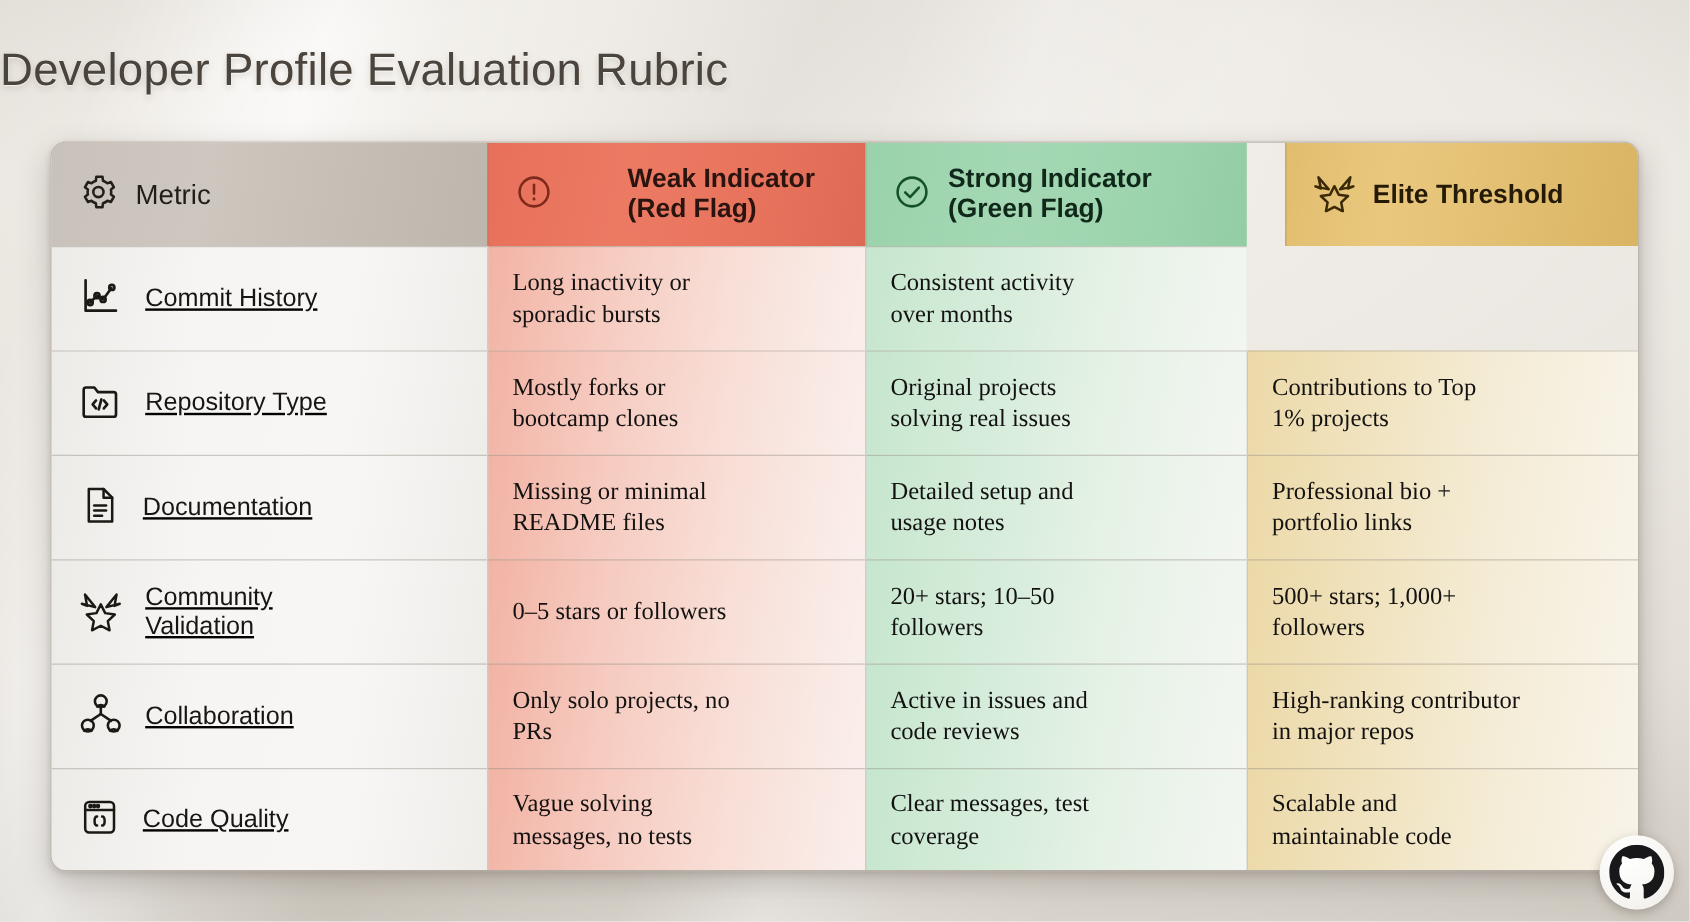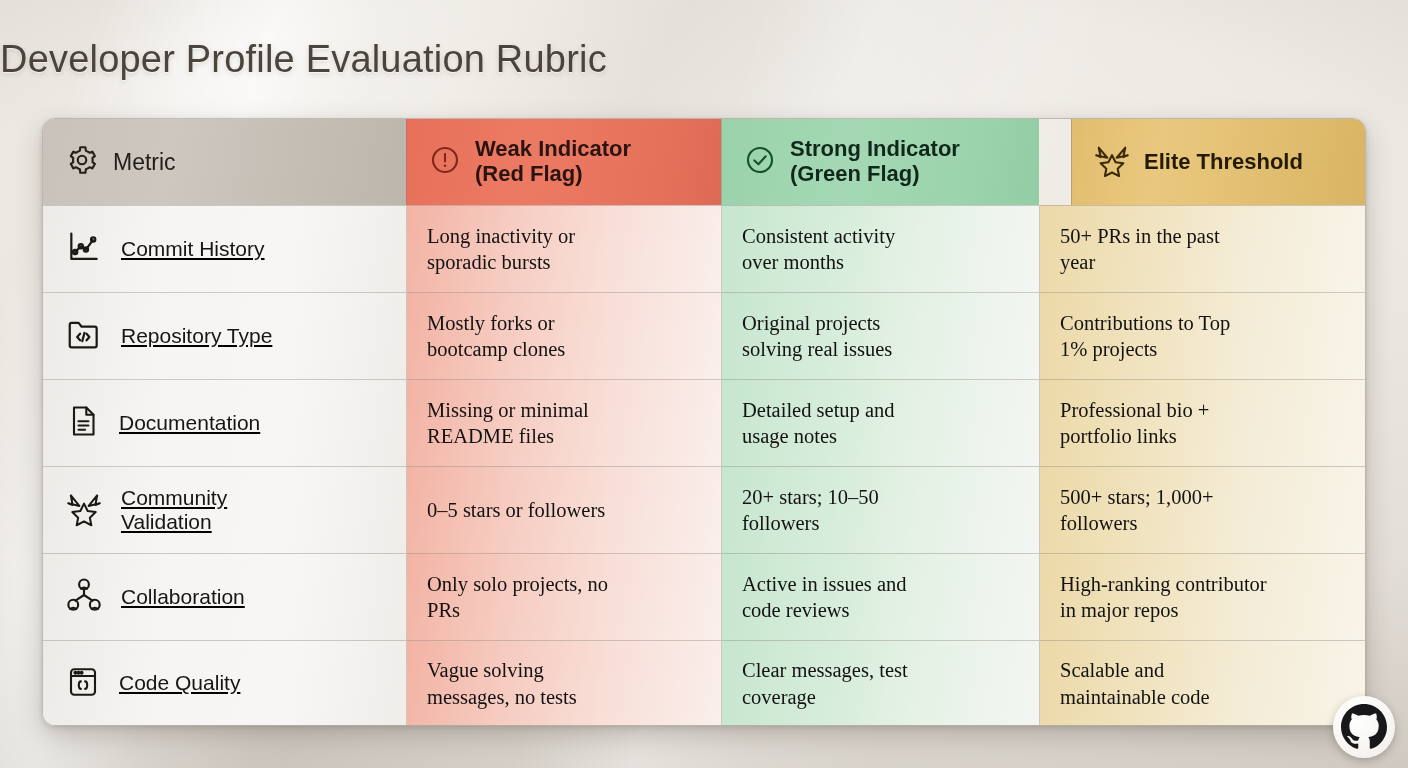--- a/index.html
+++ b/index.html
@@ -68,21 +68,21 @@
 
   
   #head-row .cell{display:flex;align-items:center;gap:14px;padding:0 0 0 22px;}
   #h0{background:linear-gradient(100deg,#c8c2ba 0%,#cdc7bf 35%,#c3bdb4 72%,#bdb6ad 100%);}
   #h1{background:linear-gradient(100deg,#e8705a 0%,#ec7a63 38%,#e7725c 75%,#de6a55 100%);padding-left:18px;}
   #h2{background:linear-gradient(100deg,#9ad2ab 0%,#a4d8b4 40%,#9bd3ac 78%,#93cda4 100%);padding-left:18px;}
   #h3{background:linear-gradient(100deg,#e1bd6e 0%,#e9c87e 30%,#e2bf72 62%,#d9b463 100%);padding-left:18px;margin-left:32px;}
 
   .head-label{font-size:22px;font-weight:700;line-height:1.13;color:#1d1a16;}
   #h0 .head-label{font-weight:400;font-size:23px;color:#211e1a;}
-  #h1 .head-label{color:#2a1410;}
+  #h1 .head-label{color:#2a1410;margin-left:48px;}
   #h2 .head-label{color:#10281a;}
   #h3 .head-label{color:#241a06;}
   .head-label span{display:block;}
 
   
   .row.body .cell{display:flex;align-items:center;}
   .b0{background:linear-gradient(100deg,#ecebe8 0%,#f6f5f3 34%,#f7f6f4 68%,#eeedea 100%);
       padding-left:22px;gap:18px;text-decoration:underline;}
   .b1{background:linear-gradient(100deg,#f2b3a4 0%,#f6cabf 30%,#f8ded6 62%,#faefec 100%);padding-left:20px;}
   .b2{background:linear-gradient(100deg,#c6e6ce 0%,#d5ecda 32%,#e6f2e6 64%,#f3f6f2 100%);padding-left:20px;}
@@ -191,26 +191,20 @@
             <span>Long inactivity or</span>
             <span>sporadic bursts</span>
           </div>
         </div>
         <div class="cell c2 b2">
           <div class="body-text">
             <span>Consistent activity</span>
             <span>over months</span>
           </div>
         </div>
-        <div class="cell c3 b3">
-          <div class="body-text">
-            <span>50+ PRs in the past</span>
-            <span>year</span>
-          </div>
-        </div>
       </div>
       <div class="row body">
         <div class="cell c0 b0">
           <span class="icon"><svg width="38" height="38" viewBox="0 0 24 24" fill="none" stroke="#1c1915" stroke-width="1.4" stroke-linecap="round" stroke-linejoin="round">
               <path d="M3 19.2V6.2a1.2 1.2 0 0 1 1.2-1.2h4.4l1.9 2.4h8.3a1.2 1.2 0 0 1 1.2 1.2v10.6a1.2 1.2 0 0 1-1.2 1.2H4.2A1.2 1.2 0 0 1 3 19.2z"></path>
               <polyline points="9.5,11.8 7.7,13.9 9.5,16"></polyline>
               <polyline points="13.6,11.8 15.4,13.9 13.6,16"></polyline>
               <line x1="12.3" y1="11.3" x2="10.9" y2="16.5"></line>
             </svg></span>
           <div class="metric-label">

